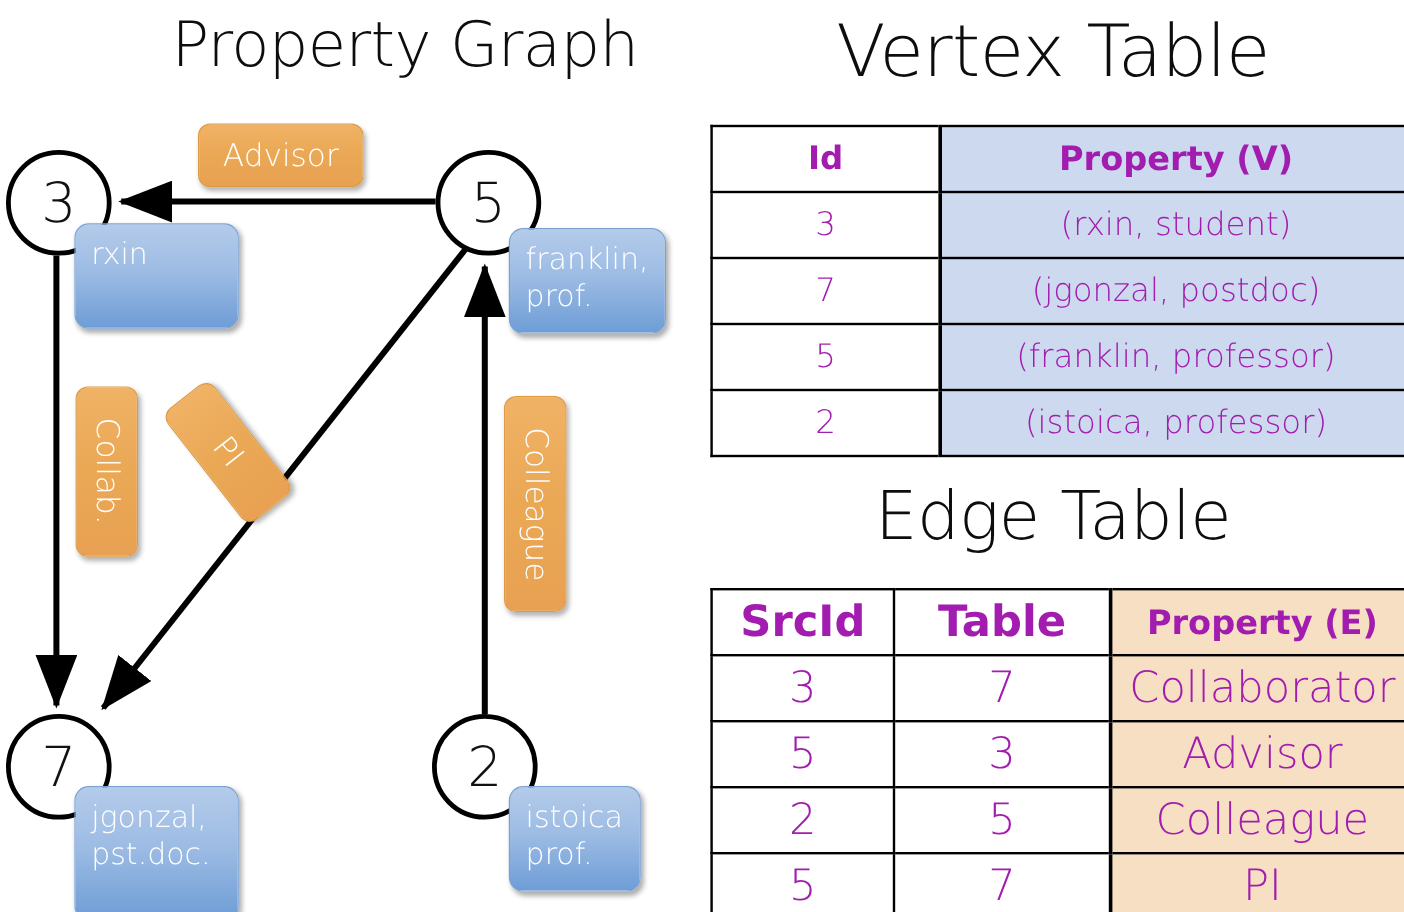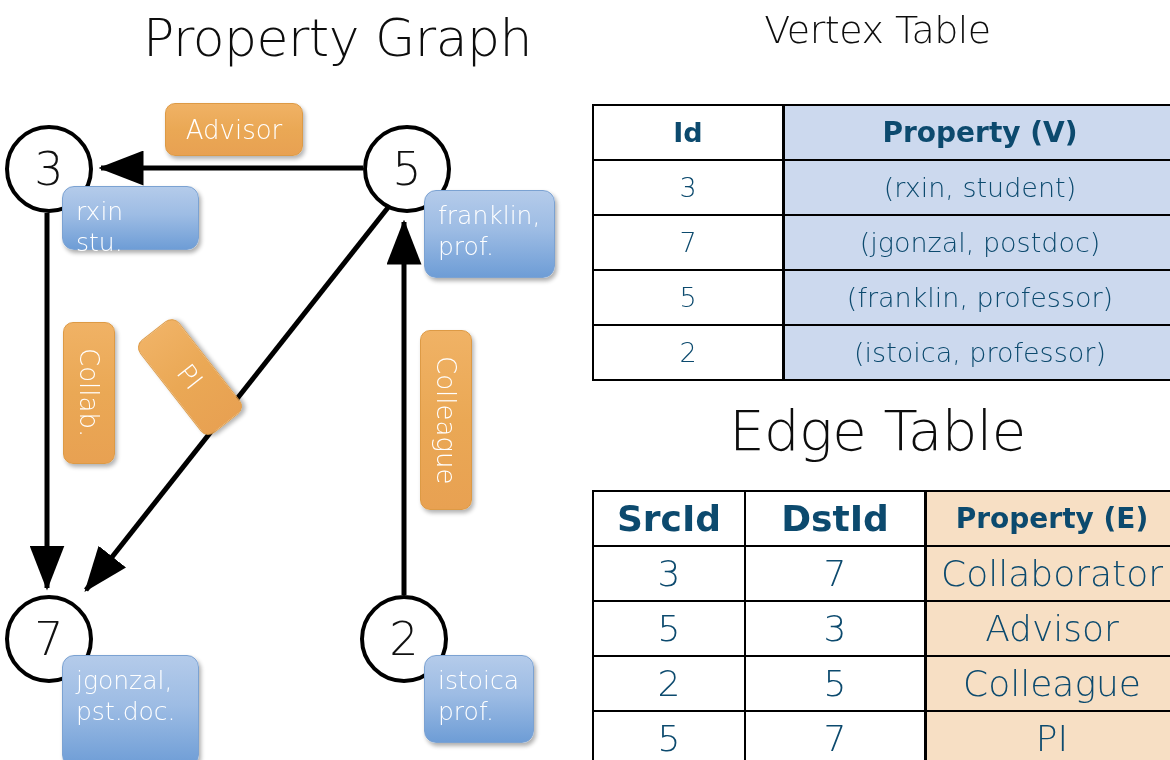--- a/index.html
+++ b/index.html
@@ -17,21 +17,21 @@
   
   .title {
     position: absolute;
     font-family: "DejaVu Sans", sans-serif;
     font-weight: 300;
     color: #0d0d0d;
     white-space: nowrap;
     letter-spacing: -0.5px;
   }
   #title-graph  { left: 0;   top: 8px;  width: 585px; text-align: center; font-size: 52px; padding-left: 45px; }
-  #title-vertex { left: 585px; top: 8px;  width: 585px; text-align: center; font-size: 38px; }
+  #title-vertex { left: 585px; top: 8px;  width: 585px; text-align: center; font-size: 60px; }
   #title-edge   { left: 585px; top: 398px; width: 585px; text-align: center; font-size: 56px; }
 
   
   #graph-svg { position: absolute; left: 0; top: 0; }
 
   
   .node {
     position: absolute;
     width: 88px; height: 88px;
     border: 4px solid #000;
@@ -89,21 +89,21 @@
     position: absolute;
     border-collapse: collapse;
     table-layout: fixed;
     font-family: "DejaVu Sans", sans-serif;
     font-weight: 300;
   }
   .tbl td, .tbl th {
     border: 2px solid #000;
     text-align: center;
     font-weight: 300;
-    color: #0c4a6e;
+    color: #a21caf;
     padding: 0;
     background: #fff;
   }
   .tbl th { font-weight: 700; }
 
   #vertex-table { left: 592px; top: 104px; width: 578px; }
   #vertex-table th, #vertex-table td { height: 53px; font-size: 27px; }
   #vertex-table .c-id   { width: 188px; }
   #vertex-table .c-prop { width: 390px; background: #ccd9ee; border-left-width: 3px; }
   #vertex-table th.c-prop { font-size: 28px; }
@@ -146,23 +146,22 @@
   <div class="node" style="left:363px;top:125px;">
       <span>5</span>
     </div>
   <div class="node" style="left:5px;  top:595px;">
       <span>7</span>
     </div>
   <div class="node" style="left:360px;top:595px;">
       <span>2</span>
     </div>
 
-  <div class="prop-box" style="left:62px; top:186px; width:137px; height:64px;">
+  <div class="prop-box" style="left:62px; top:186px; width:137px; height:88px;">
     <span>rxin</span>
-    <span>stu.</span>
   </div>
 
   <div class="prop-box" style="left:424px; top:190px; width:131px; height:88px;">
     <span>franklin,</span>
     <span>prof.</span>
   </div>
 
   <div class="prop-box" style="left:62px; top:655px; width:137px; height:112px;">
     <span>jgonzal,</span>
     <span>pst.doc.</span>
@@ -213,21 +212,21 @@
         <td class="c-id">2</td>
         <td class="c-prop">(istoica, professor)</td>
       </tr>
     </tbody>
   </table>
 
   <table class="tbl" id="edge-table">
     <thead>
       <tr>
         <th class="c-src">SrcId</th>
-        <th class="c-dst">DstId</th>
+        <th class="c-dst">Table</th>
         <th class="c-prop">Property (E)</th>
       </tr>
     </thead>
     <tbody>
       <tr>
         <td class="c-src">3</td>
         <td class="c-dst">7</td>
         <td class="c-prop">Collaborator</td>
       </tr>
       <tr>

